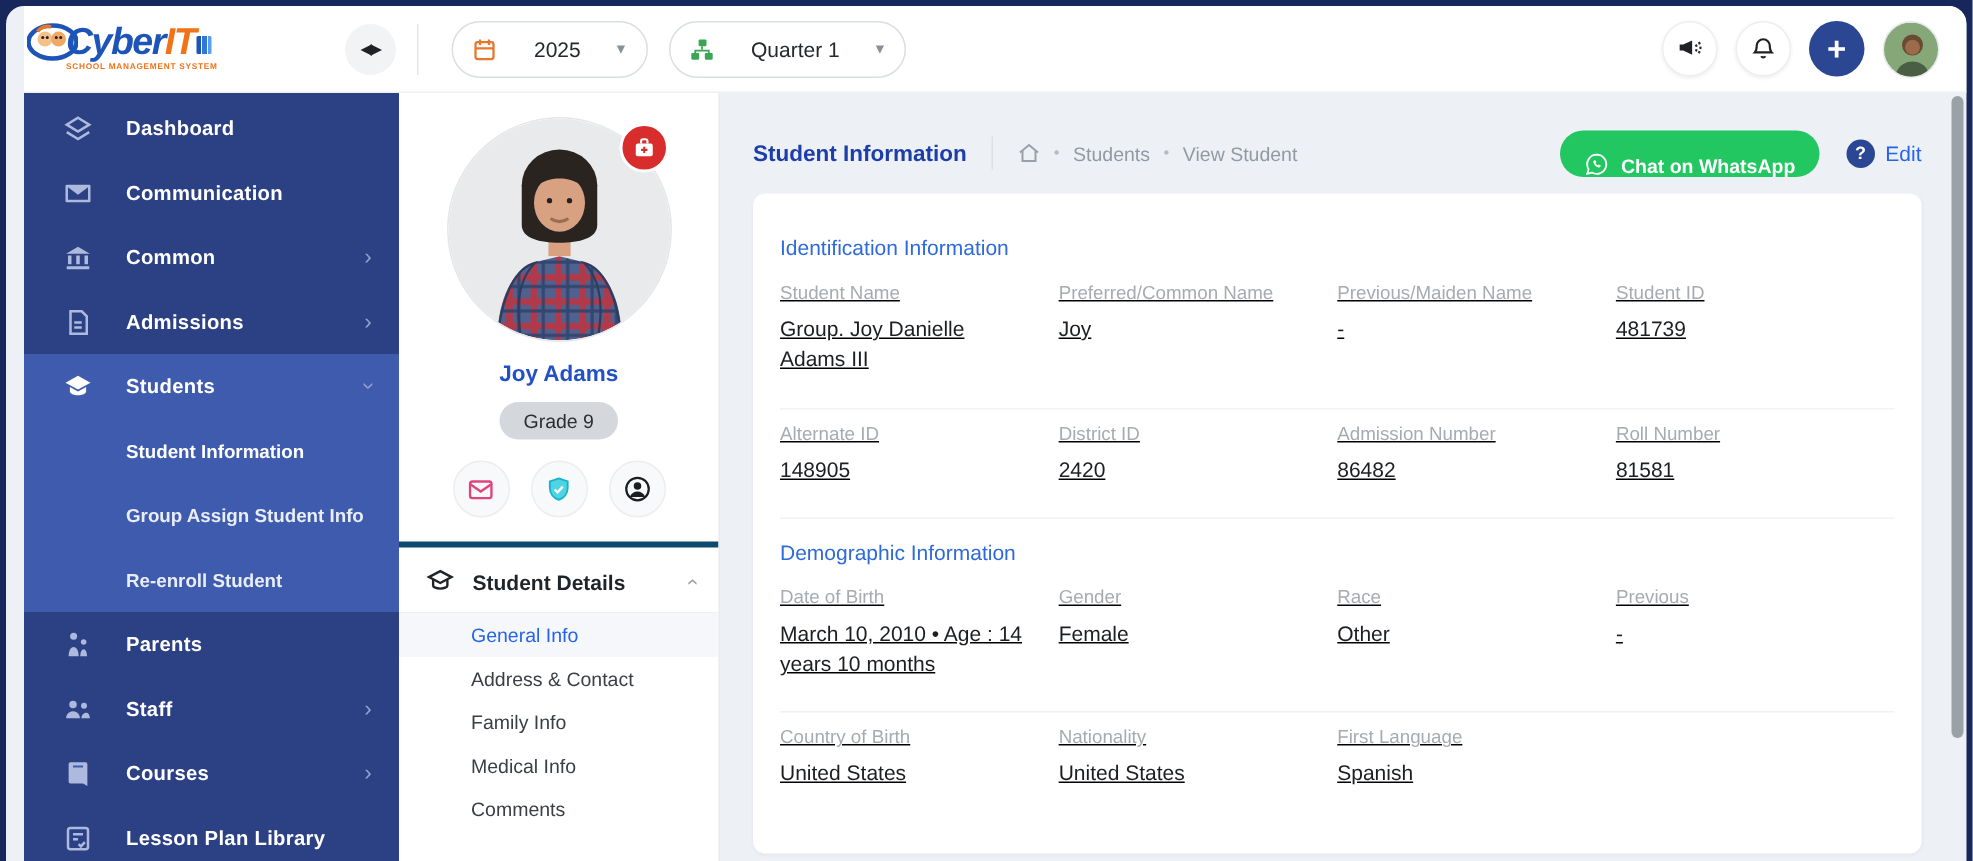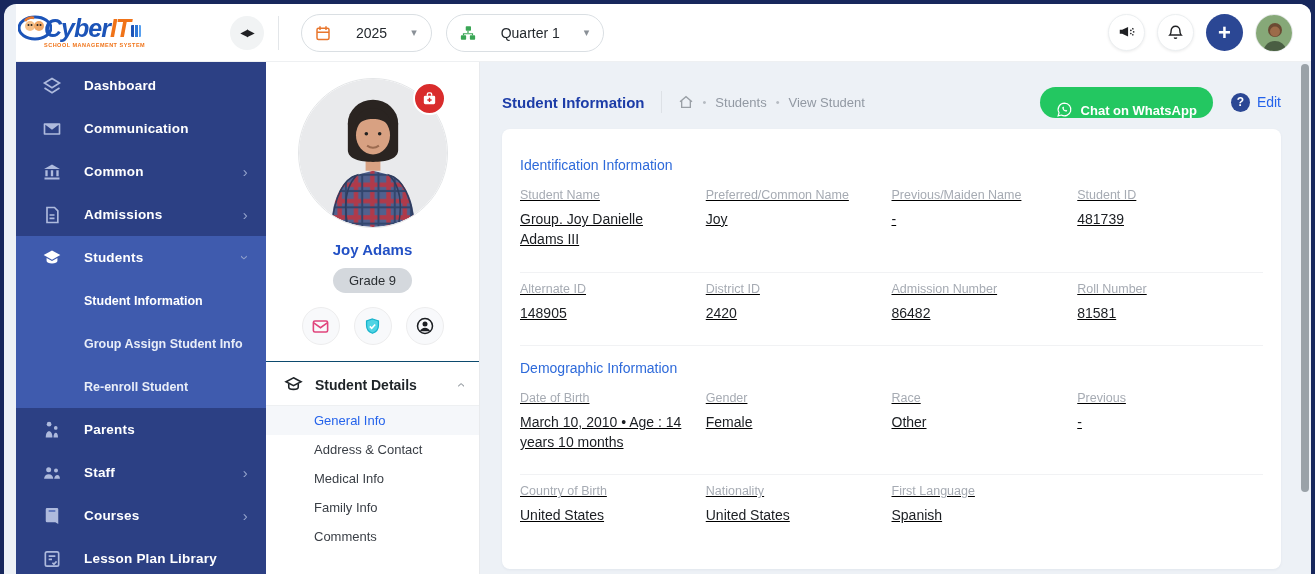--- a/index.html
+++ b/index.html
@@ -44,21 +44,21 @@
 
   
   .profile-panel { width:214px; flex:0 0 214px; background:#fff; border-right:1px solid #e8eaed; display:flex; flex-direction:column; overflow:hidden; }
   .photo-wrap { position:relative; width:150px; height:150px; margin:16px auto 0; }
   .photo { width:150px; height:150px; border-radius:50%; overflow:hidden; border:1px solid #e4e6e8; }
   .med-badge { position:absolute; top:4px; right:2px; width:33px; height:33px; border-radius:50%; background:#d92c2c; border:2px solid #fff; display:flex; align-items:center; justify-content:center; cursor:pointer; }
   .student-name { text-align:center; color:#2351c5; font-size:15px; font-weight:bold; margin-top:13px; }
   .grade-pill { margin:10px auto 0; background:#d4d8dd; color:#2b2f33; font-size:13px; border-radius:14px; padding:5px 16px; width:max-content; }
   .quick-icons { display:flex; justify-content:center; gap:14px; margin:14px 0 16px; }
   .qi-btn { width:38px; height:38px; border-radius:50%; border:1px solid #ededee; background:#f8f9fb; display:flex; align-items:center; justify-content:center; cursor:pointer; }
-  .details-head { border-top:1px solid #0c4a6e; display:flex; align-items:center; padding:13px 16px 11px 18px; font-size:14px; font-weight:bold; color:#1f2428; border-bottom:1px solid #eef0f2; }
+  .details-head { border-top:4px solid #0c4a6e; display:flex; align-items:center; padding:13px 16px 11px 18px; font-size:14px; font-weight:bold; color:#1f2428; border-bottom:1px solid #eef0f2; }
   .details-head .dicon { width:19px; height:19px; margin-right:12px; color:#1f2428; }
   .details-head .chev { margin-left:auto; color:#9aa0a6; font-size:14px; font-weight:normal; }
   .pmenu-item { height:29px; display:flex; align-items:center; padding-left:48px; font-size:13px; color:#3a3f46; cursor:pointer; }
   .pmenu-item.active { color:#2563eb; background:#f5f7fa; }
 
   
   .main { flex:1; overflow:hidden; padding:0 30px 0 22px; position:relative; }
   .main-header { display:flex; align-items:center; margin-top:24px; height:32px; }
   .page-title { color:#1d3da8; font-size:15px; font-weight:bold; }
   .bc-divider { width:1px; height:22px; background:#dde1e6; margin:0 16px; }
@@ -337,24 +337,24 @@
         <span>Student Details</span>
         <span class="chev up">›</span>
       </div>
       <div class="pmenu-item active">
           <span>General Info</span>
         </div>
       <div class="pmenu-item">
           <span>Address &amp; Contact</span>
         </div>
       <div class="pmenu-item">
+          <span>Family Info</span>
+        </div>
+      <div class="pmenu-item">
           <span>Medical Info</span>
-        </div>
-      <div class="pmenu-item">
-          <span>Family Info</span>
         </div>
       <div class="pmenu-item">
           <span>Comments</span>
         </div>
     </aside>
 
     <main class="main">
       <div class="main-header">
         <span class="page-title">Student Information</span>
         <span class="bc-divider"></span>

